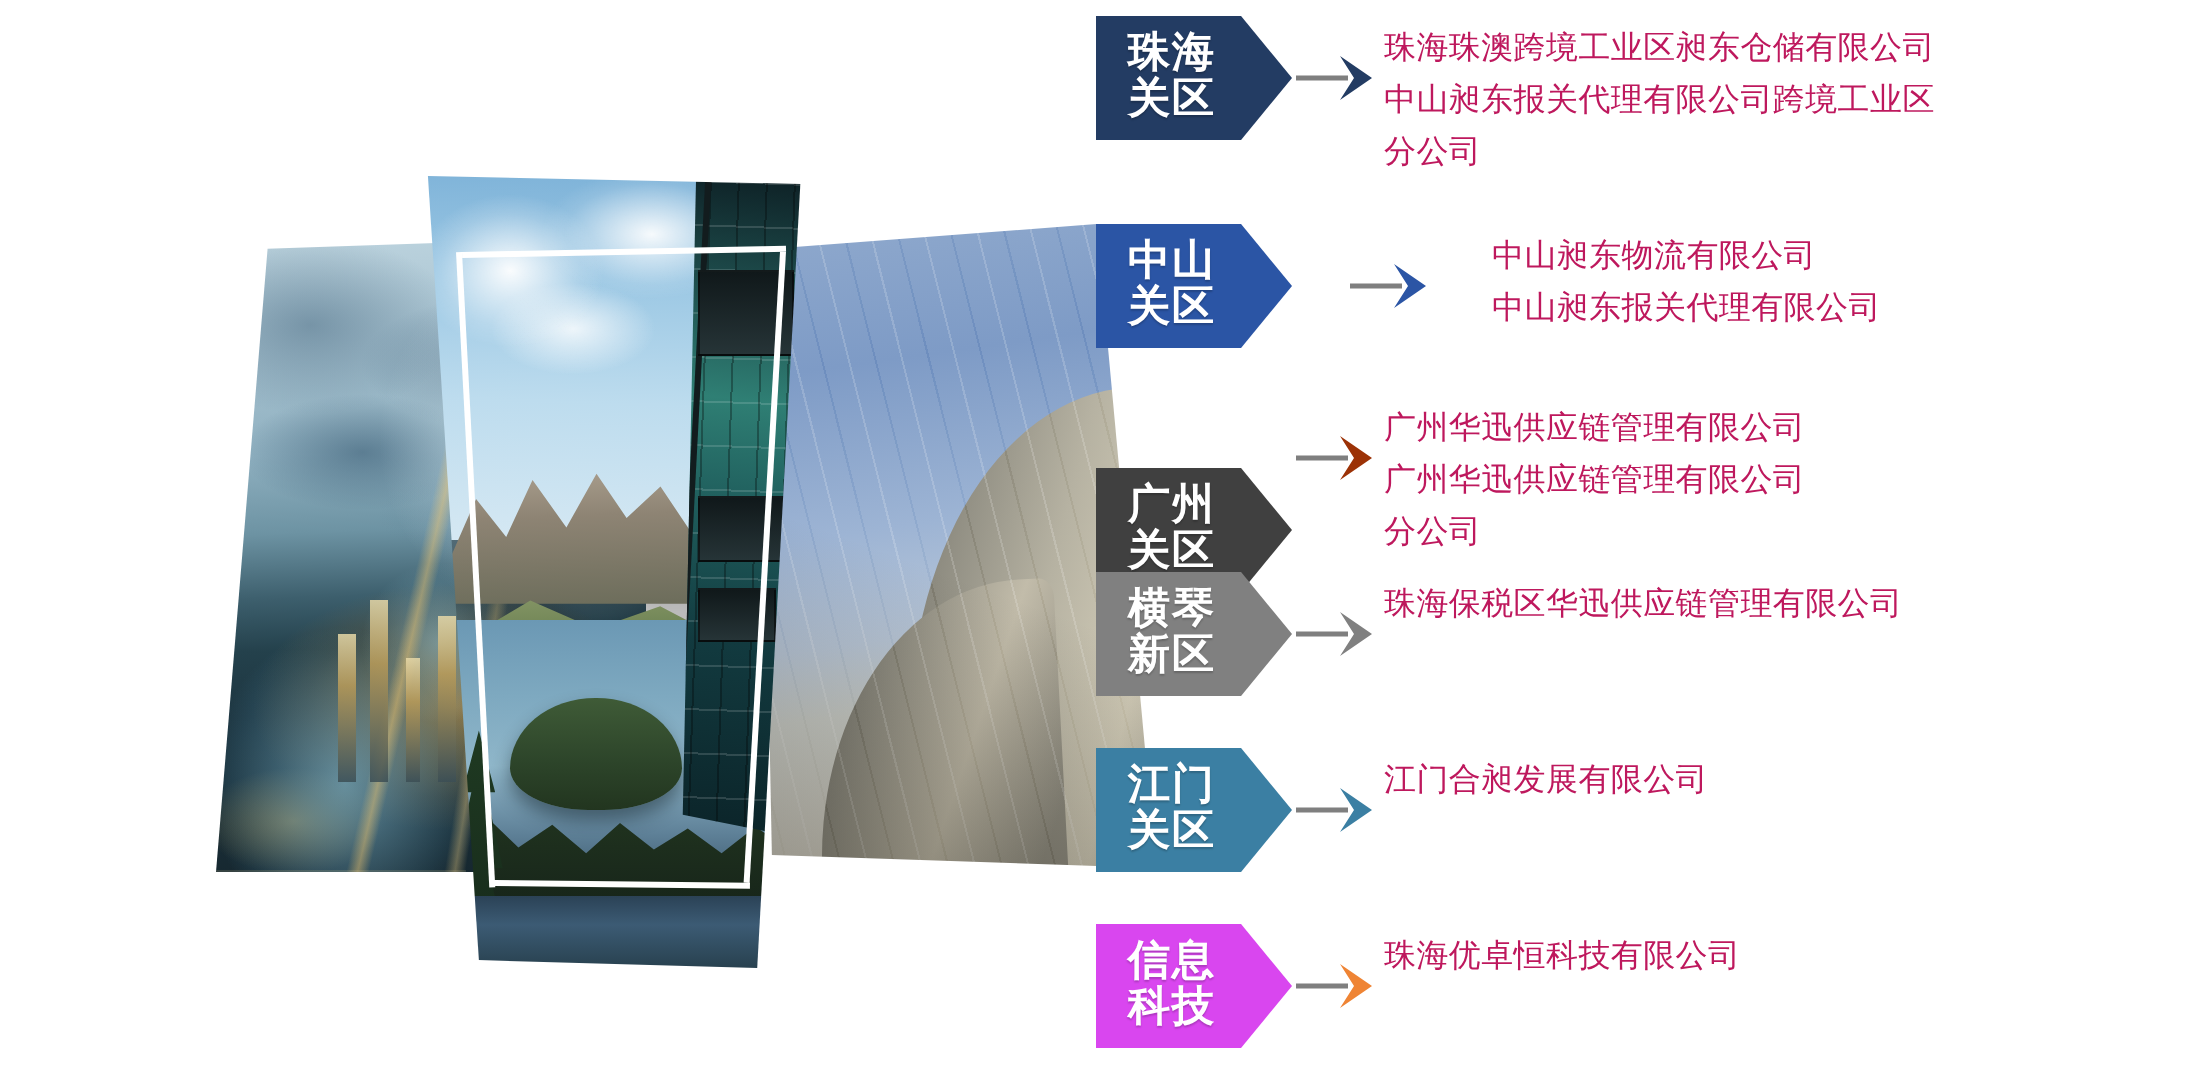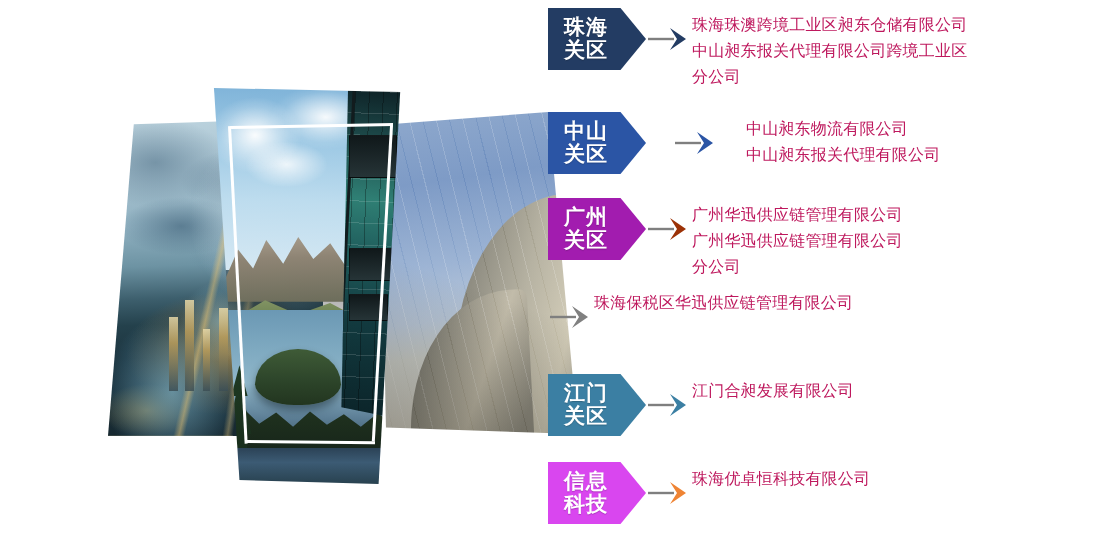--- a/index.html
+++ b/index.html
@@ -433,38 +433,42 @@
           <path d="M24 20 L40 31 L24 42 L31 31 Z" fill="#2b55a5"></path>
         </svg>
       </div>
       <div class="companies">
         <div>中山昶东物流有限公司</div>
         <div>中山昶东报关代理有限公司</div>
       </div>
     </div>
 
     <div class="row">
-      <div class="tag" style="background: #a21caf;">
+      <div class="tag" style="background: #404040; margin-top: 36px;">
         <span>广州</span>
         <span>关区</span>
       </div>
       <div class="connector">
         <svg width="46" height="62" viewBox="0 0 46 62">
           <line x1="2" y1="31" x2="28" y2="31" stroke="#7f7f7f" stroke-width="2.4"></line>
           <path d="M24 20 L40 31 L24 42 L31 31 Z" fill="#9c3206"></path>
         </svg>
       </div>
       <div class="companies">
         <div>广州华迅供应链管理有限公司</div>
         <div>广州华迅供应链管理有限公司</div>
         <div>分公司</div>
       </div>
     </div>
 
     <div class="row">
+      <div class="tag" style="background: rgb(128, 128, 128);">
+        <span>横琴</span>
+        <span>新区</span>
+      </div>
       <div class="connector">
         <svg width="46" height="62" viewBox="0 0 46 62">
           <line x1="2" y1="31" x2="28" y2="31" stroke="#7f7f7f" stroke-width="2.4"></line>
           <path d="M24 20 L40 31 L24 42 L31 31 Z" fill="#808080"></path>
         </svg>
       </div>
       <div class="companies">
         <div>珠海保税区华迅供应链管理有限公司</div>
       </div>
     </div>

